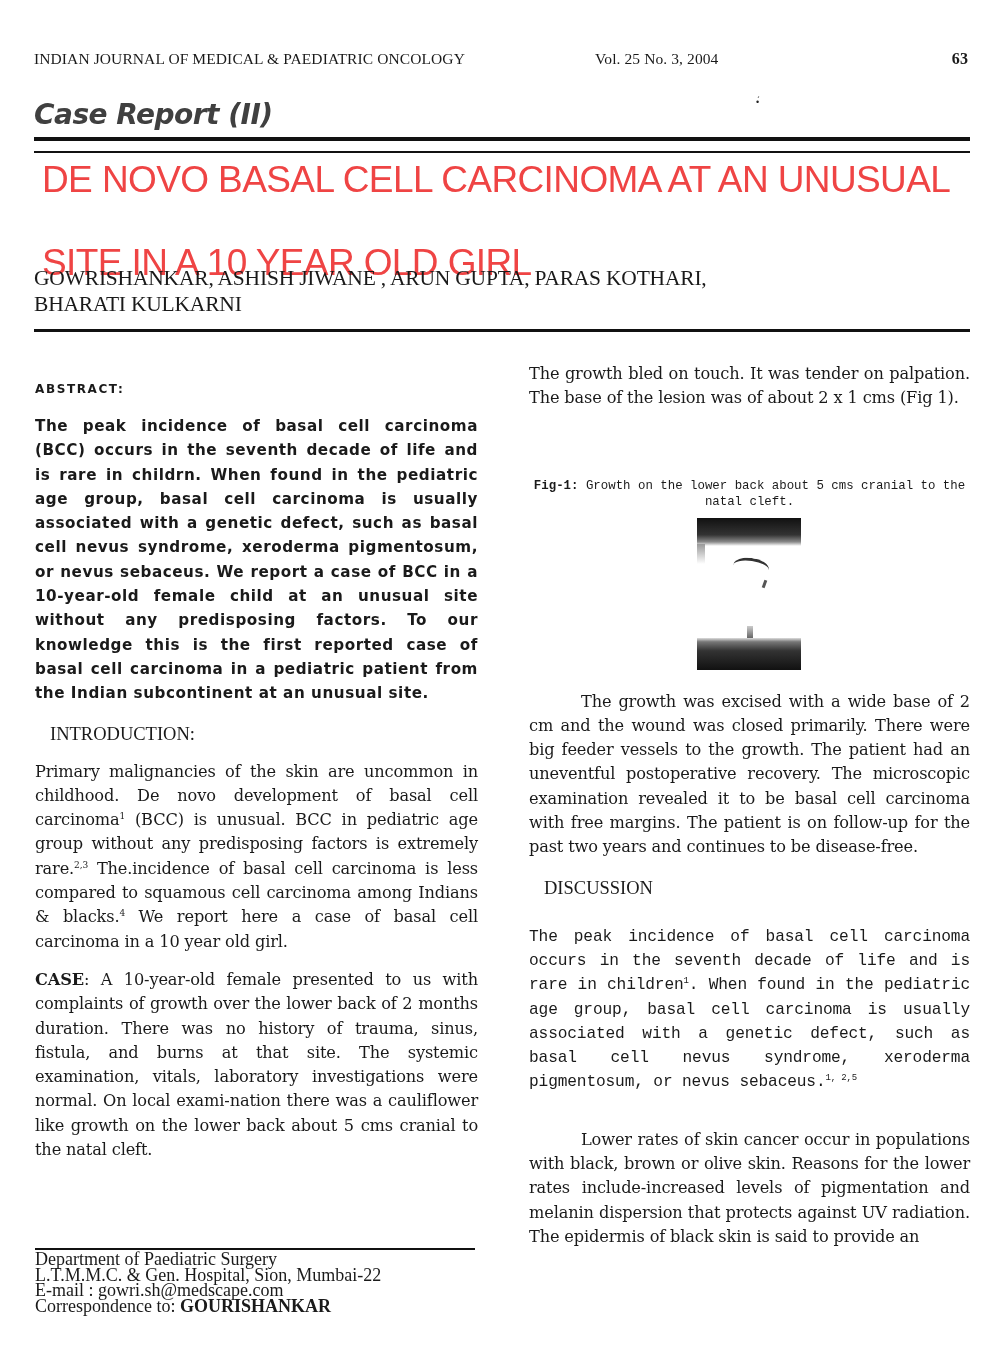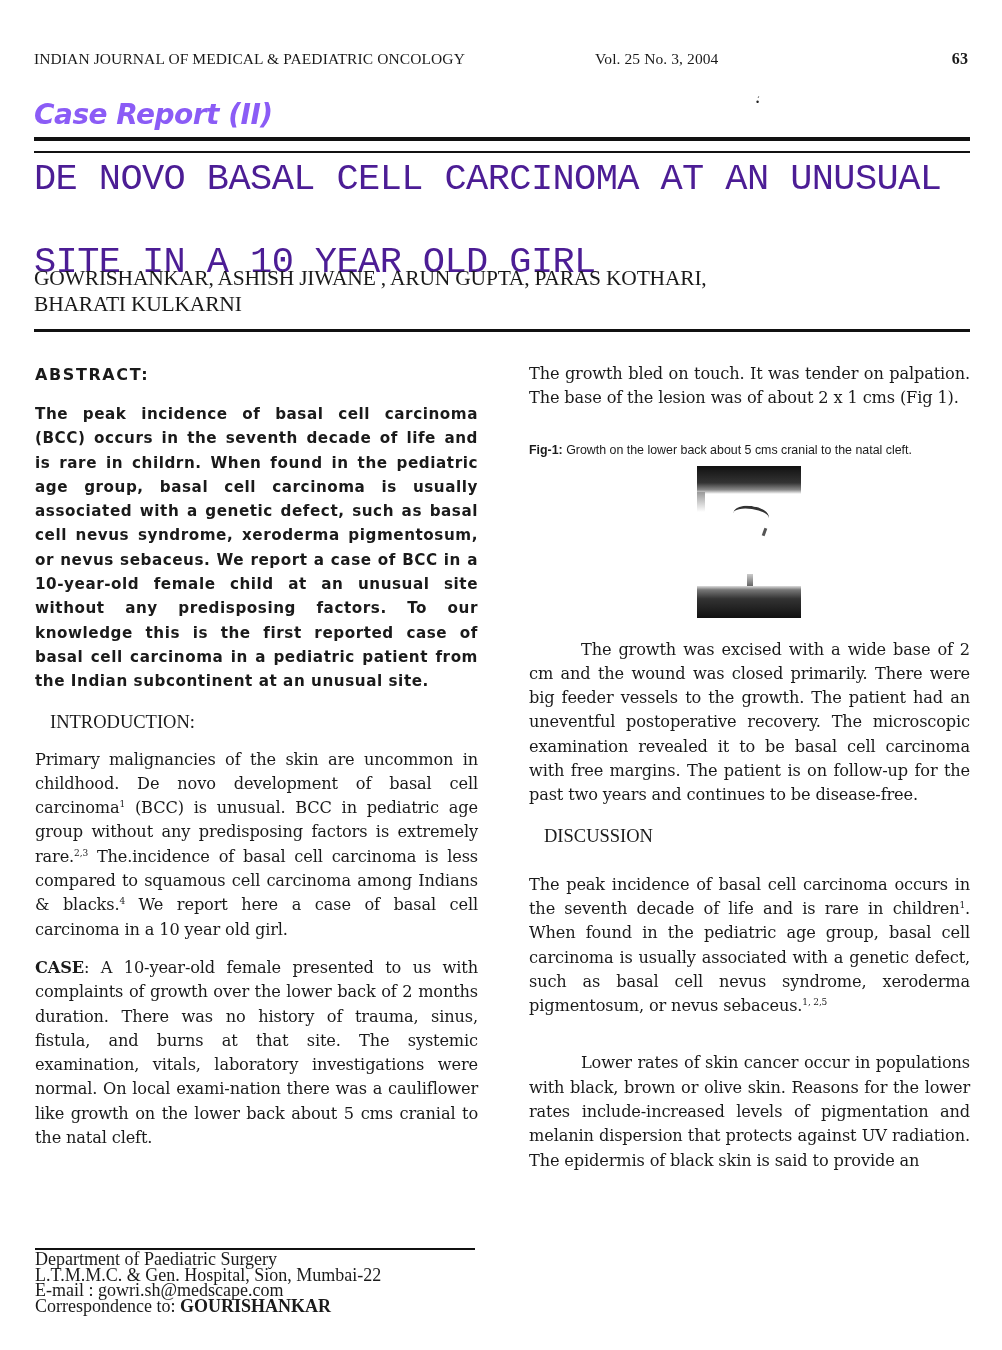--- a/index.html
+++ b/index.html
@@ -3,64 +3,64 @@
 <meta charset="utf-8">
 <style>
   html, body { margin: 0; padding: 0; background: #ffffff; }
   body { width: 1002px; height: 1350px; position: relative; overflow: hidden; color: #1a1a1a; font-family: "DejaVu Serif", serif; }
 
   .running-head { position: absolute; top: 50px; left: 34px; width: 934px; height: 20px; font-family: "Liberation Serif", serif; font-size: 15.5px; letter-spacing: 0.1px; }
   .rh-journal { position: absolute; left: 0; top: 0; }
   .rh-vol { position: absolute; left: 561px; top: 0; }
   .rh-page { position: absolute; right: 0; top: 0; font-weight: bold; font-size: 16px; }
 
-  .section-label { position: absolute; top: 98px; left: 34px; font-family: "DejaVu Sans", sans-serif; font-weight: bold; font-style: italic; font-size: 28px; letter-spacing: -0.5px; color: #8b5cf6; }
+  .section-label { position: absolute; top: 98px; left: 34px; font-family: "DejaVu Sans", sans-serif; font-weight: bold; font-style: italic; font-size: 28px; letter-spacing: -0.5px; color: #404040; }
   .stray-mark { position: absolute; top: 97px; left: 756px; font-size: 9px; color: #222; font-family: "Liberation Sans", sans-serif; }
 
   .rule-thick { position: absolute; left: 34px; width: 936px; height: 4px; background: #111; }
   .rule-thin { position: absolute; left: 34px; width: 936px; height: 2px; background: #111; }
 
-  .article-title { position: absolute; top: 158px; left: 34px; width: 940px; font-family: Liberation Mono, monospace; font-size: 37px; line-height: 43px; letter-spacing: -0.6px; color: #4c1d95; }
+  .article-title { position: absolute; top: 158px; left: 42px; width: 940px; font-family: Liberation Sans, sans-serif; font-size: 37px; line-height: 43px; letter-spacing: -0.6px; color: #ef4444; }
   .authors { position: absolute; top: 265px; left: 34px; width: 940px; font-family: "Liberation Serif", serif; font-size: 21.5px; line-height: 26px; letter-spacing: -0.2px; }
 
   .col { position: absolute; top: 362px; }
   .col-left { left: 35px; width: 443px; }
   .col-right { left: 529px; width: 441px; }
 
-  .abstract-heading { font-family: "DejaVu Sans", sans-serif; font-weight: bold; font-size: 16px; letter-spacing: 1.6px; margin: 3px 0 0 0; }
+  .abstract-heading { font-family: "DejaVu Sans", sans-serif; font-weight: bold; font-size: 12px; letter-spacing: 1.6px; margin: 20px 0 0 0; }
   .abstract-body { font-family: "DejaVu Sans", sans-serif; font-weight: bold; font-size: 15.2px; line-height: 24.3px; text-align: justify; margin: 18px 0 0 0; letter-spacing: 0.55px; }
 
   .sec-heading { font-family: "Liberation Serif", serif; font-size: 18.5px; margin: 15px; }
   .body-text { font-family: "DejaVu Serif", serif; font-size: 16.2px; line-height: 24.3px; text-align: justify; margin: 0; letter-spacing: -0.15px; }
   .body-text sup { font-size: 9px; line-height: 0; }
   .indent { text-indent: 52px; }
   .lead-bold { font-weight: bold; }
 
   .intro-heading { margin-top: 18px; }
   .intro-body { margin-top: 12px; }
   .case-body { margin-top: 14px; }
 
   .footnote-rule { position: absolute; top: 1248px; left: 35px; width: 440px; height: 2px; background: #111; }
   .footnote { position: absolute; top: 1252px; left: 35px; width: 443px; font-family: "Liberation Serif", serif; font-size: 18px; line-height: 15.5px; }
   .footnote .fn-line { display: block; }
   .footnote b { font-weight: bold; }
 
-  .fig-caption { font-family: Liberation Sans, sans-serif; font-size: 12.4px; line-height: 16px; margin: 31px 0 0 0; }
+  .fig-caption { font-family: Liberation Mono, monospace; font-size: 12.4px; line-height: 16px; margin: 67px 0 0 0; text-align: center; }
   .fig-caption b { font-weight: bold; }
   .fig-image { width: 104px; height: 152px; margin: 8px 0 0 168px; position: relative; }
   .fig-image .band-top { position: absolute; left: 0; top: 0; width: 104px; height: 28px; background: linear-gradient(to bottom, #111 0%, #333 60%, #888 85%, #fff 100%); }
   .fig-image .band-top-fringe { position: absolute; left: 0; top: 26px; width: 8px; height: 20px; background: linear-gradient(to bottom, #999, #fff); }
   .fig-image .lesion { position: absolute; left: 36px; top: 40px; width: 36px; height: 16px; border-top: 3px solid #333; border-radius: 50% 50% 0 0; transform: rotate(8deg); }
   .fig-image .lesion-dot { position: absolute; left: 66px; top: 62px; width: 3px; height: 8px; background: #555; transform: rotate(20deg); }
   .fig-image .band-bottom { position: absolute; left: 0; bottom: 0; width: 104px; height: 32px; background: linear-gradient(to top, #111 0%, #333 60%, #777 88%, #ddd 100%); }
   .fig-image .spike { position: absolute; left: 50px; bottom: 28px; width: 6px; height: 16px; background: linear-gradient(to top, #444, #ccc); }
 
   .excision-body { margin-top: 20px; }
   .discussion-heading { margin-top: 18px; }
-  .discussion-body-1 { margin-top: 26px; }
+  .discussion-body-1 { margin-top: 26px; font-family: Liberation Mono, monospace; }
   .discussion-body-2 { margin-top: 33px; }
 </style>
 </head>
 <body>
 
 <div class="running-head">
   <span class="rh-journal">INDIAN JOURNAL OF MEDICAL &amp; PAEDIATRIC ONCOLOGY</span>
   <span class="rh-vol">Vol. 25 No. 3, 2004</span>
   <span class="rh-page">63</span>
 </div>

